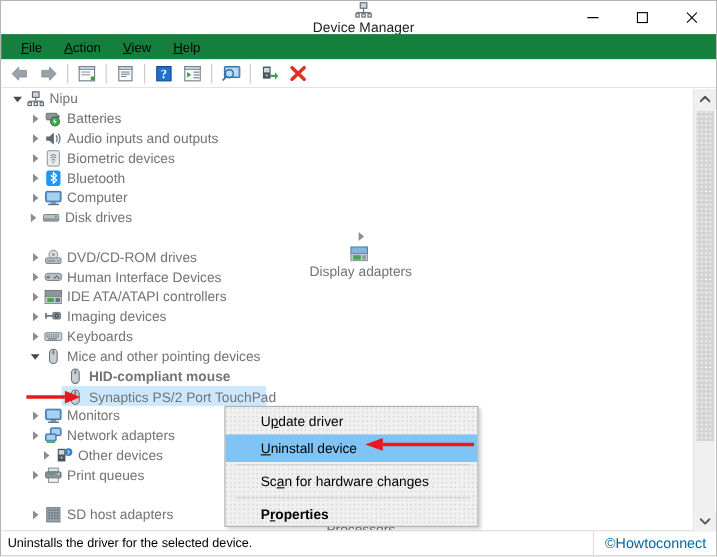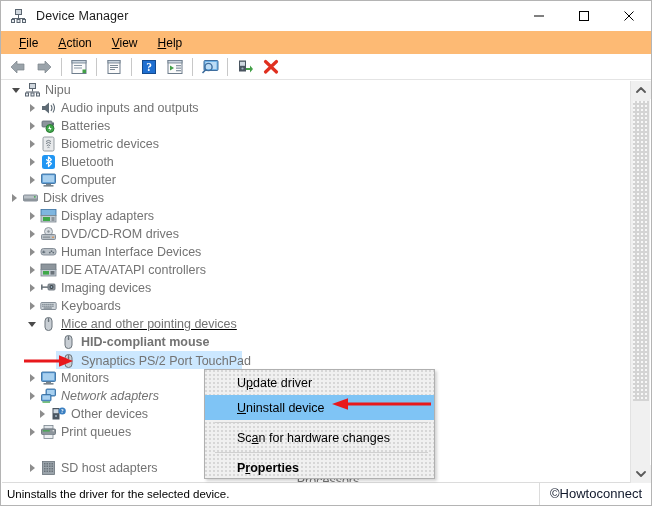--- a/index.html
+++ b/index.html
@@ -16,21 +16,21 @@
     background: #ffffff;
     border: 1px solid #b4b4b4;
     overflow: hidden;
   }
 
   
   #titlebar {
     position: absolute; left: 0; top: 0;
     width: 650px; height: 30px;
     background: #ffffff;
-    display: flex; align-items: center;
+    display: flex; align-items: center; flex-direction: column;
   }
   #title-icon {
     margin-left: 9px; width: 17px; height: 17px;
     position: relative; flex: 0 0 auto;
   }
   #title-text {
     margin-left: 9px;
     font-size: 12.5px; color: #1c1c1c;
     letter-spacing: .1px;
     white-space: nowrap;
@@ -43,21 +43,21 @@
     width: 45px; height: 30px;
     display: flex; align-items: center; justify-content: center;
     cursor: default; background: transparent;
   }
   .winbtn svg { display: block; }
 
   
   #menubar {
     position: absolute; left: 0; top: 30px;
     width: 650px; height: 23px;
-    background: #fdba74;
+    background: #15803d;
     display: flex; align-items: center;
     padding-left: 8px;
   }
   .menu-item {
     font-size: 12px; color: #000;
     padding: 2px 10px 2px 10px;
     white-space: nowrap; cursor: default;
   }
   .menu-item u { text-decoration: underline; }
 
@@ -207,21 +207,21 @@
   }
   #status-text {
     font-size: 11.5px; color: #000;
     padding-left: 5px;
     flex: 1 1 auto;
   }
   #status-divider {
     width: 1px; height: 22px; background: #dcdcdc;
   }
   #watermark {
-    font-size: 13px; color: #0f172a;
+    font-size: 13px; color: #0369a1;
     padding: 0 8px 0 10px;
     white-space: nowrap;
   }
 </style>
 </head>
 <body>
 
 <div id="window">
 
   <div id="titlebar">
@@ -363,41 +363,41 @@
       </span>
       <span class="lbl">Nipu</span>
     </div>
 
     <div class="row" style="padding-left:22px;">
       <span class="chev">
           <span class="chevron"></span>
         </span>
       <span class="ico">
         <svg width="17" height="16" viewBox="0 0 17 16">
-          <path d="M2 6 L5 6 L9 2.5 L9 13.5 L5 10 L2 10 Z" fill="#5f6b75"></path>
-          <path d="M11 5 Q13 8 11 11" fill="none" stroke="#5f6b75" stroke-width="1.1"></path>
-          <path d="M13 3.5 Q16 8 13 12.5" fill="none" stroke="#5f6b75" stroke-width="1.1"></path>
-        </svg>
-      </span>
-      <span class="lbl">Audio inputs and outputs</span>
-    </div>
-
-    <div class="row" style="padding-left:22px;">
-      <span class="chev">
-          <span class="chevron"></span>
-        </span>
-      <span class="ico">
-        <svg width="17" height="16" viewBox="0 0 17 16">
           <rect x="2" y="3" width="10" height="6" rx="1" fill="#8c949c" stroke="#5f6b75" stroke-width=".8"></rect>
           <rect x="12" y="4.5" width="2" height="3" fill="#5f6b75"></rect>
           <circle cx="10" cy="10.5" r="4" fill="#3fa84a" stroke="#2a7a33" stroke-width="1"></circle>
           <path d="M10 7.6 L8.2 11 L10 11 L9.4 13.4 L11.6 10 L10 10 Z" fill="#ffffff"></path>
         </svg>
       </span>
       <span class="lbl">Batteries</span>
+    </div>
+
+    <div class="row" style="padding-left:22px;">
+      <span class="chev">
+          <span class="chevron"></span>
+        </span>
+      <span class="ico">
+        <svg width="17" height="16" viewBox="0 0 17 16">
+          <path d="M2 6 L5 6 L9 2.5 L9 13.5 L5 10 L2 10 Z" fill="#5f6b75"></path>
+          <path d="M11 5 Q13 8 11 11" fill="none" stroke="#5f6b75" stroke-width="1.1"></path>
+          <path d="M13 3.5 Q16 8 13 12.5" fill="none" stroke="#5f6b75" stroke-width="1.1"></path>
+        </svg>
+      </span>
+      <span class="lbl">Audio inputs and outputs</span>
     </div>
 
     <div class="row" style="padding-left:22px;">
       <span class="chev">
           <span class="chevron"></span>
         </span>
       <span class="ico">
         <svg width="17" height="16" viewBox="0 0 17 16">
           <rect x="3" y="1" width="11" height="14" rx="1.5" fill="#e8eaec" stroke="#8a9299" stroke-width=".9"></rect>
           <path d="M6 5.5 Q8.5 3.2 11 5.5" fill="none" stroke="#68727b" stroke-width=".9"></path>
@@ -430,35 +430,35 @@
         <svg width="17" height="16" viewBox="0 0 17 16">
           <rect x="1.5" y="2" width="14" height="9.5" rx="1" fill="#5b9bd5" stroke="#3a6f9f" stroke-width=".9"></rect>
           <rect x="2.8" y="3.2" width="11.4" height="7" fill="#a8d0ef"></rect>
           <rect x="6" y="11.8" width="5" height="1.4" fill="#7b858e"></rect>
           <rect x="3.5" y="13.2" width="10" height="1.3" fill="#5f6b75"></rect>
         </svg>
       </span>
       <span class="lbl">Computer</span>
     </div>
 
-    <div class="row" style="padding-left:4px;text-align:right;">
+    <div class="row" style="padding-left:20px;text-align:right;">
       <span class="chev">
           <span class="chevron"></span>
         </span>
       <span class="ico">
         <svg width="17" height="16" viewBox="0 0 17 16">
           <rect x="1.5" y="5" width="14" height="6" rx="1" fill="#b9c0c6" stroke="#7b858e" stroke-width=".9"></rect>
           <rect x="1.5" y="8.5" width="14" height="2.5" fill="#8d959c"></rect>
           <circle cx="12.8" cy="6.8" r=".9" fill="#3fa84a"></circle>
         </svg>
       </span>
       <span class="lbl">Disk drives</span>
     </div>
 
-    <div class="row" style="padding-left:22px;">
+    <div class="row" style="padding-left:22px;flex-direction:column;">
       <span class="chev">
           <span class="chevron"></span>
         </span>
       <span class="ico">
         <svg width="17" height="16" viewBox="0 0 17 16">
           <rect x="1" y="1.5" width="15" height="6" fill="#7fb6e0" stroke="#3a6f9f" stroke-width=".8"></rect>
           <rect x="1" y="7.5" width="15" height="6.5" fill="#c3cbd2" stroke="#7b858e" stroke-width=".8"></rect>
           <rect x="3" y="9" width="7" height="4" fill="#3fa84a"></rect>
           <rect x="11.5" y="9" width="3" height="4" fill="#8d959c"></rect>
         </svg>
@@ -550,21 +550,21 @@
               <rect x="8.2" y="7.6" width="1.4" height="1.3"></rect>
             <rect x="10.2" y="7.6" width="1.4" height="1.3"></rect>
               <rect x="12.2" y="7.6" width="1.4" height="1.3"></rect>
             <rect x="3.6" y="9.4" width="8.2" height="1.3"></rect>
           </g>
         </svg>
       </span>
       <span class="lbl">Keyboards</span>
     </div>
 
-    <div class="row" style="padding-left:22px;text-decoration:underline;">
+    <div class="row" style="padding-left:22px;">
       <span class="chev">
           <span class="chevron-down"></span>
         </span>
       <span class="ico">
         <svg width="17" height="16" viewBox="0 0 17 16">
           <rect x="5" y="1.5" width="7" height="13" rx="3.4" fill="#c8ced4" stroke="#6a737a" stroke-width="1"></rect>
           <line x1="8.5" y1="2" x2="8.5" y2="6" stroke="#6a737a" stroke-width=".9"></line>
           <rect x="7.8" y="3.2" width="1.5" height="2.8" rx=".7" fill="#6a737a"></rect>
         </svg>
       </span>
@@ -602,21 +602,21 @@
         <svg width="17" height="16" viewBox="0 0 17 16">
           <rect x="1.5" y="2" width="14" height="9.5" rx="1" fill="#5b9bd5" stroke="#3a6f9f" stroke-width=".9"></rect>
           <rect x="2.8" y="3.2" width="11.4" height="7" fill="#a8d0ef"></rect>
           <rect x="6" y="11.8" width="5" height="1.4" fill="#7b858e"></rect>
           <rect x="3.5" y="13.2" width="10" height="1.3" fill="#5f6b75"></rect>
         </svg>
       </span>
       <span class="lbl">Monitors</span>
     </div>
 
-    <div class="row" style="padding-left:22px;font-style:italic;">
+    <div class="row" style="padding-left:22px;">
       <span class="chev">
           <span class="chevron"></span>
         </span>
       <span class="ico">
         <svg width="17" height="16" viewBox="0 0 17 16">
           <rect x="6" y="1" width="9.5" height="7" rx="1" fill="#5b9bd5" stroke="#3a6f9f" stroke-width=".9"></rect>
           <rect x="7" y="2" width="7.5" height="5" fill="#a8d0ef"></rect>
           <rect x="1.5" y="6.5" width="9.5" height="6.5" rx="1" fill="#5b9bd5" stroke="#3a6f9f" stroke-width=".9"></rect>
           <rect x="2.5" y="7.5" width="7.5" height="4.2" fill="#a8d0ef"></rect>
           <rect x="2.5" y="13.5" width="7.5" height="1.2" fill="#3fa84a"></rect>

